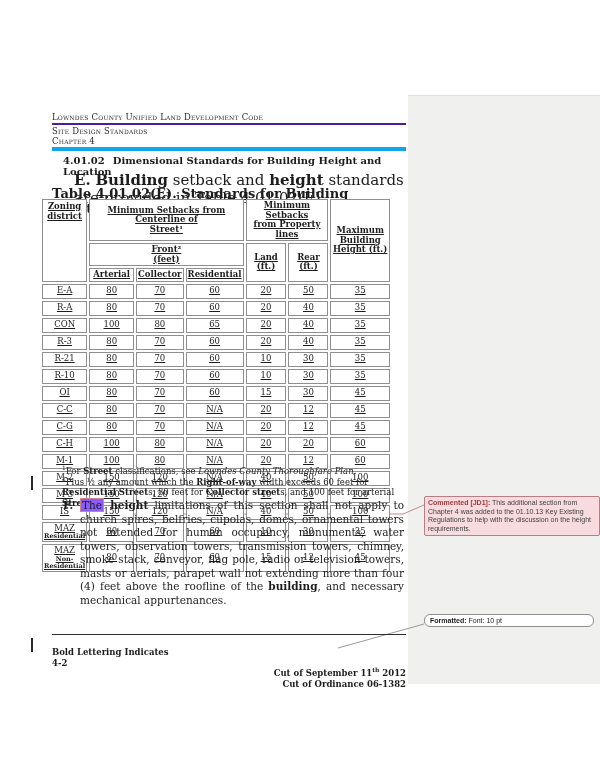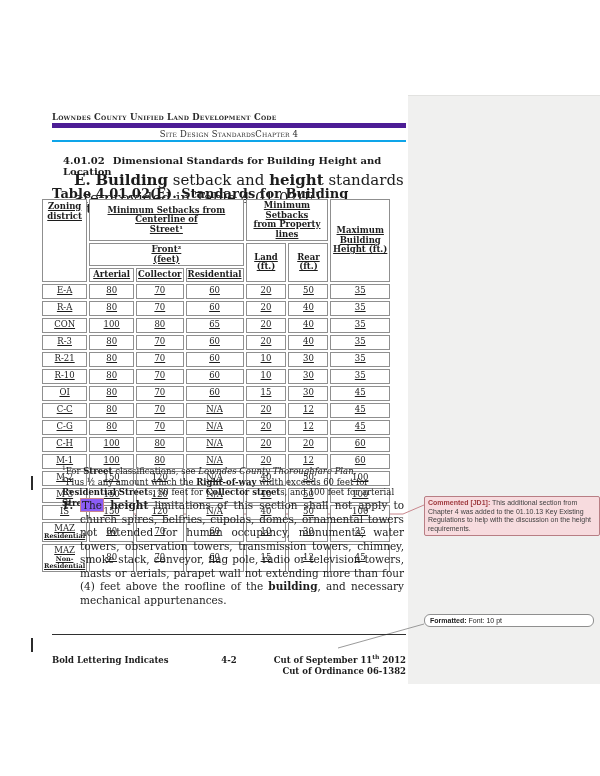--- a/index.html
+++ b/index.html
@@ -10,23 +10,23 @@
   
   .markup-panel{
     position:absolute;left:408px;top:95px;width:192px;height:588px;
     background:#f0f0ef;border-top:1px solid #e2e2e0;
   }
   
   svg.overlay{position:absolute;left:0;top:0;pointer-events:none;}
   
   .doc-header{position:absolute;left:52px;top:112px;width:354px;
     font-variant:small-caps;font-size:8.5px;letter-spacing:.2px;color:#2b2b2b;}
-  .doc-header .h-line1{border-bottom:5px solid #4c1d95;padding-bottom:1px;font-weight:bold;}
-  .doc-header .h-line2{display:flex;justify-content:center;
-    border-bottom:2px solid #0ea5e9;padding:1px 0 1px 0;}
+  .doc-header .h-line1{border-bottom:2px solid #4c1d95;padding-bottom:1px;}
+  .doc-header .h-line2{display:flex;justify-content:flex-end;
+    border-bottom:4px solid #0ea5e9;padding:1px 0 1px 0;flex-direction:column;}
   
   .sec-title{position:absolute;left:63px;top:155px;width:343px;
     font-size:10px;font-weight:bold;}
   .sec-title .num{margin-right:8px;}
   .item-e{position:absolute;left:74px;top:171px;width:332px;font-size:15px;}
   .tbl-caption{position:absolute;left:52px;top:186px;width:354px;
     font-size:13px;font-weight:bold;}
   
   .tbl-wrap{position:absolute;left:40px;top:197px;width:352px;text-decoration:underline;}
   table.std{border-collapse:separate;border-spacing:2px;width:352px;
@@ -44,22 +44,22 @@
     font-size:8.5px;line-height:10.5px;}
   .footnotes sup{font-size:6px;line-height:0;}
   
   .para-f{position:absolute;left:63px;top:499px;width:341px;display:flex;
     font-size:10.5px;line-height:13.5px;}
   .para-f .f-label{font-weight:bold;width:17px;flex:0 0 17px;}
   .para-f .f-text{flex:1;text-align:justify;}
   .comment-anchor{background:#8b5cf6;border:1px solid #c9868c;padding:0 1px;}
   
   .doc-footer{position:absolute;left:52px;top:634px;width:354px;
-    border-top:1px solid #2f2f2f;padding-top:20px;font-size:8.5px;
-    font-weight:bold;line-height:10.5px;display:flex;}
+    border-top:1px solid #2f2f2f;padding-top:12px;font-size:8.5px;
+    font-weight:bold;line-height:10.5px;display:flex;flex-direction:column;}
   .doc-footer .f-left{flex:1;}
   .doc-footer .f-center{flex:0 0 auto;}
   .doc-footer .f-right{flex:1;text-align:right;}
   .doc-footer sup{font-size:6px;line-height:0;}
   
   .change-bar{position:absolute;width:1.5px;background:#2b2b2b;}
   .change-bar.fn{left:31px;top:476px;height:14px;}
   .change-bar.ft{left:31px;top:638px;height:14px;}
   
   .comment-balloon{position:absolute;left:424px;top:496px;width:168px;

